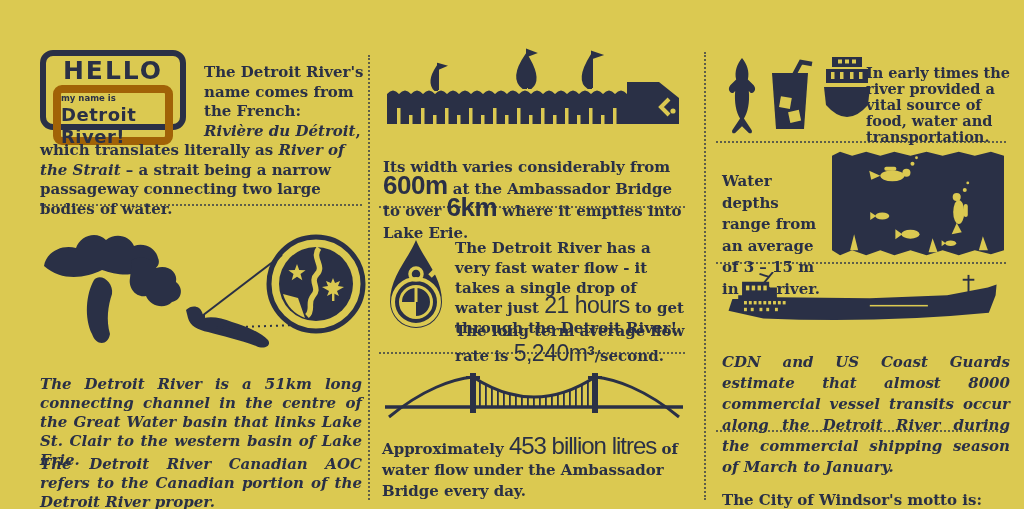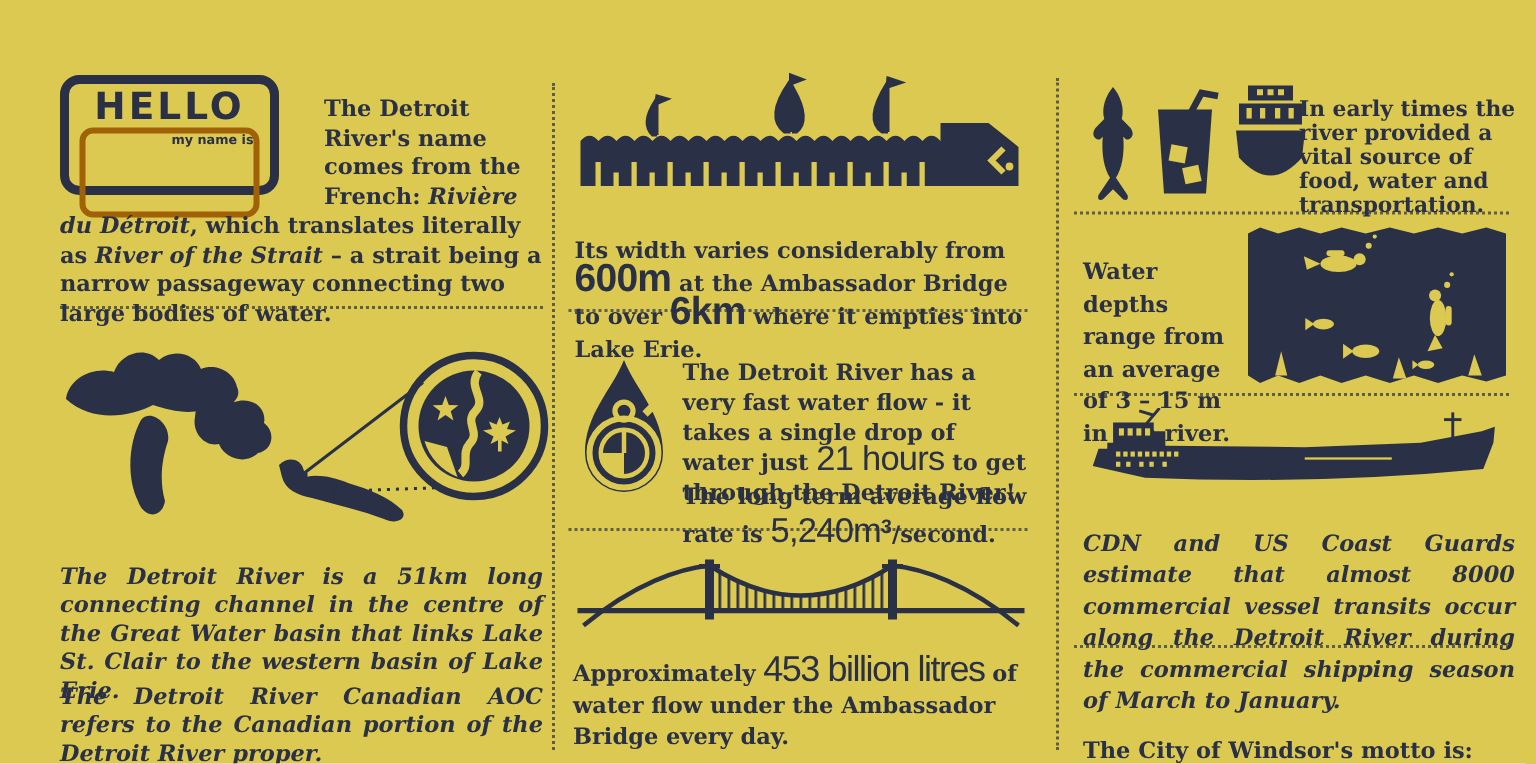--- a/index.html
+++ b/index.html
@@ -14,50 +14,51 @@
   .big  { font-family:"Liberation Sans", sans-serif; font-weight:bold; font-size:26px; letter-spacing:-0.5px; line-height:0; }
   .big-m{ font-family:"Liberation Sans", sans-serif; font-weight:normal; font-size:23px; letter-spacing:-0.5px; line-height:0; }
   .big-x{ font-family:"Liberation Sans", sans-serif; font-weight:normal; font-size:24px; letter-spacing:-1px; line-height:0; }
   sup.cube { font-size:13px; font-family:"Liberation Sans", sans-serif; font-weight:bold; }
   .hline { position:absolute; height:0; border-top:2px dotted rgba(42,48,70,.7); }
   .vline { position:absolute; width:0; border-left:2px dotted rgba(42,48,70,.7); }
   svg { position:absolute; display:block; }
 
   
   .nametag {
-    float:left; width:146px; height:80px; margin:2px 30px 4px 0;
+    float:left; width:146px; height:80px; margin:2px 18px 4px 0;
     border:6px solid #2a3046; border-radius:13px; box-sizing:border-box;
   }
   .nametag .hello {
     font-family:"DejaVu Sans", sans-serif; font-weight:bold; font-size:25px;
     letter-spacing:2px; text-align:center; line-height:28px; margin-top:1px;
   }
   .nametag .inner {
-    margin:0 7px; height:60px; border:4px solid #a16207; border-radius:9px;
-    box-sizing:border-box; text-align:right;
+    margin:0 7px; height:60px; border:8px solid #a16207; border-radius:9px;
+    box-sizing:border-box; text-align:left;
   }
   .nametag .myname { font-family:"DejaVu Sans", sans-serif; font-weight:bold; font-size:8.5px; line-height:11px; }
   .nametag .tagname { font-family:"DejaVu Sans", sans-serif; font-weight:bold; font-size:18px; line-height:22px; letter-spacing:0.5px; }
 
   .intro-wrap { position:absolute; left:40px; top:48px; width:324px; }
   .motto-line { font-weight:bold; font-size:15px; line-height:20px;margin-top:48px; }
 </style>
 </head>
 <body>
 
 <div id="canvas">
 
   <div class="vline" style="left:368px; top:55px; height:445px;"></div>
   <div class="vline" style="left:704px; top:52px; height:448px;"></div>
 
   <div class="intro-wrap">
     <div class="nametag">
       <div class="hello">HELLO</div>
       <div class="inner">
         <div class="myname">my name is</div>
+        <div class="tagname">Detroit River!</div>
       </div>
     </div>
     <p class="para" style="position:static; font-size:15px; line-height:19.5px;"><span>The Detroit River's name comes from the French: </span><span class="ital">Rivière du Détroit</span><span>, which translates literally as </span><span class="ital">River of the Strait</span><span> – a strait being a narrow passageway connecting two large bodies of water.</span></p>
   </div>
 
   <div class="hline" style="left:40px; top:204px; width:322px;"></div>
 
   <svg style="left:36px; top:212px;" width="330" height="148" viewBox="0 0 330 148">
     <g fill="#2a3046">
       <path d="M8,54 C10,40 26,32 40,36 C44,24 60,18 70,28 C80,20 94,24 98,34 C108,30 120,36 122,46 C126,54 116,62 104,58 C96,66 78,62 66,58 C50,66 26,70 8,54 Z"></path>

